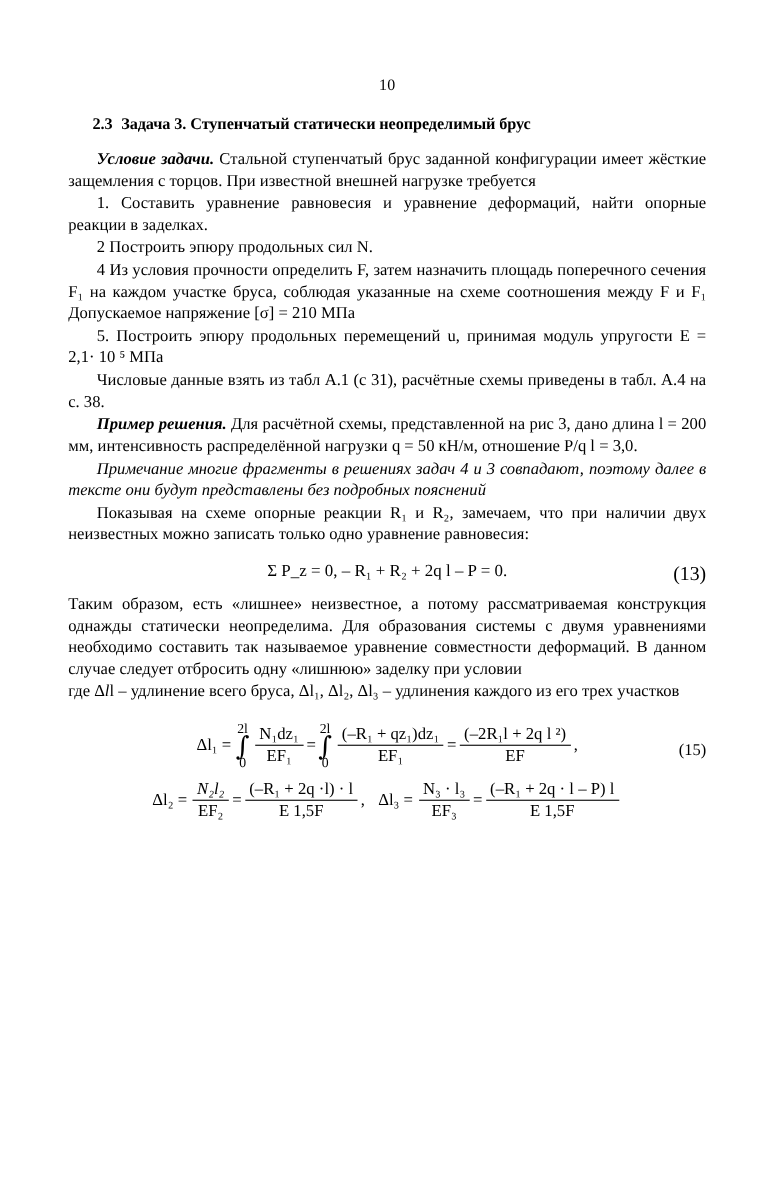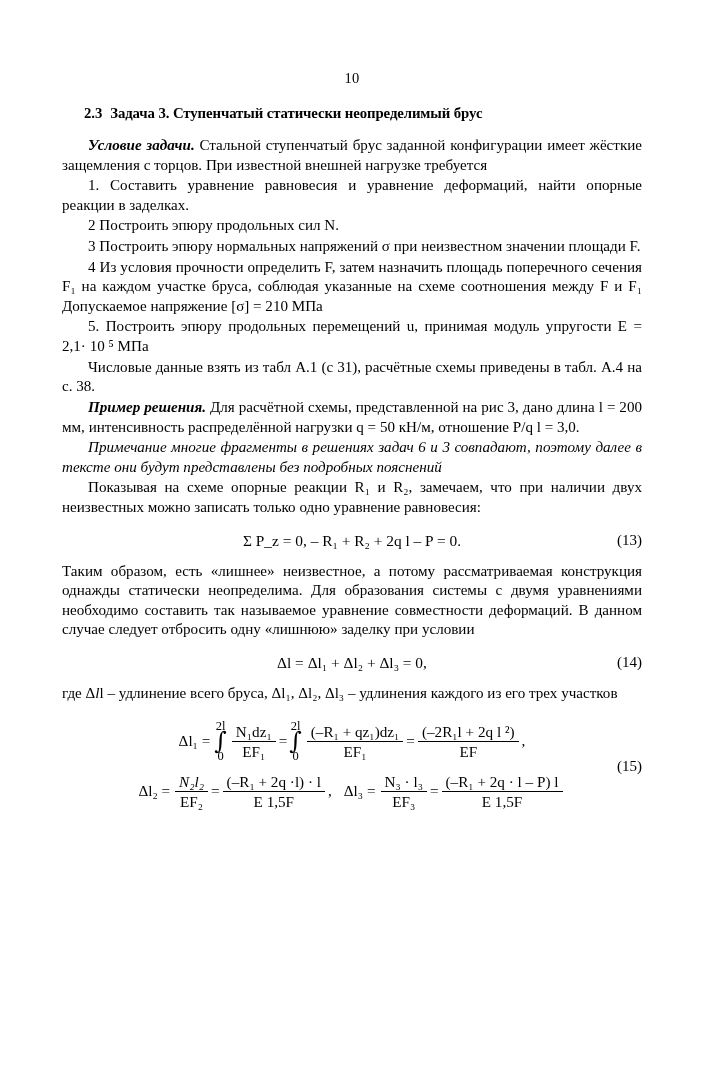--- a/index.html
+++ b/index.html
@@ -61,21 +61,21 @@
     display: block;
     text-align: center;
     font-size: 15.4px;
     margin: 14px 0 12px 0;
     position: relative;
   }
   .formula .eqnum {
     position: absolute;
     right: 0;
     top: 0;
-    font-size: 15px;
+    font-size: 18px;
   }
   
   .frac {
     display: inline-block;
     vertical-align: middle;
     text-align: center;
     line-height: 1.12;
     margin: 0 3px;
   }
   .frac .top {
@@ -111,65 +111,59 @@
     align-items: center;
     justify-content: center;
     margin-bottom: 10px;
     white-space: nowrap;
   }
   .eqrow .lhs { margin-right: 2px; }
   .eqnum-abs {
     position: absolute;
     right: 0;
     font-size: 15px;
-    margin-top: 20px;
   }
 </style>
 </head>
 <body>
 
 <div class="page">
 
   <div class="page-number">10</div>
 
   <div class="section-heading">
     <span class="num">2.3</span><span>Задача 3.  Ступенчатый статически неопределимый брус</span>
   </div>
 
   <p class="body indent">
     <span class="bi">Условие задачи.</span><span> Стальной ступенчатый брус заданной конфигурации имеет жёсткие защемления с торцов. При известной внешней нагрузке требуется</span>
   </p>
 
   <p class="body indent">1. Составить уравнение равновесия и уравнение деформаций, найти опорные реакции в заделках.</p>
   <p class="body indent">2  Построить эпюру продольных сил N.</p>
-  <p class="body indent">3  Построить эпюру нормальных напряжений    σ  при   неизвестном значении  площади F.</p>
   <p class="body indent">4  Из условия прочности   определить   F, затем назначить площадь поперечного сечения F₁ на каждом участке бруса, соблюдая указанные на схеме соотношения между F и F₁  Допускаемое напряжение [σ] = 210 МПа</p>
   <p class="body indent">5. Построить эпюру продольных перемещений u, принимая модуль упругости Е = 2,1· 10 ⁵ МПа</p>
 
   <p class="body indent">Числовые данные взять из табл  А.1 (с  31), расчётные схемы приведены в табл. А.4 на с. 38.</p>
 
   <p class="body indent">
     <span class="bi">Пример решения.</span><span> Для расчётной схемы, представленной на рис  3, дано  длина    l = 200 мм, интенсивность распределённой нагрузки q = 50 кН/м, отношение P/q l = 3,0.</span>
   </p>
 
-  <p class="body indent it">Примечание  многие фрагменты в решениях задач 6 и 3 совпадают, поэтому далее в тексте они будут представлены без подробных пояснений</p>
+  <p class="body indent it">Примечание  многие фрагменты в решениях задач 4 и 3 совпадают, поэтому далее в тексте они будут представлены без подробных пояснений</p>
 
   <p class="body indent">Показывая на схеме опорные реакции R₁ и R₂,   замечаем, что при наличии двух неизвестных можно записать только одно уравнение равновесия:</p>
 
   <div class="formula">
     <span>Σ P_z = 0, – R₁ + R₂ + 2q l – P = 0.</span>
     <span class="eqnum">(13)</span>
   </div>
 
   <p class="body">Таким образом, есть    «лишнее» неизвестное, а потому рассматриваемая конструкция однажды статически неопределима. Для образования системы с двумя уравнениями необходимо составить так называемое уравнение совместности деформаций.     В данном случае следует отбросить одну «лишнюю» заделку при условии</p>
 
-  <div class="formula">
-    <span>Δl = Δl₁ + Δl₂ + Δl₃ = 0,</span>
-    <span class="eqnum">(14)</span>
-  </div>
 
   <p class="body">
     <span>где Δ</span><span class="it">l</span><span>l – удлинение всего бруса, Δl₁, Δl₂, Δl₃  – удлинения каждого из его трех участков</span>
   </p>
 
   <div class="eqblock">
     <span class="eqnum-abs" style="top: 18px;">(15)</span>
 
     <div class="eqrow">
       <span class="lhs">Δl₁ =</span>

